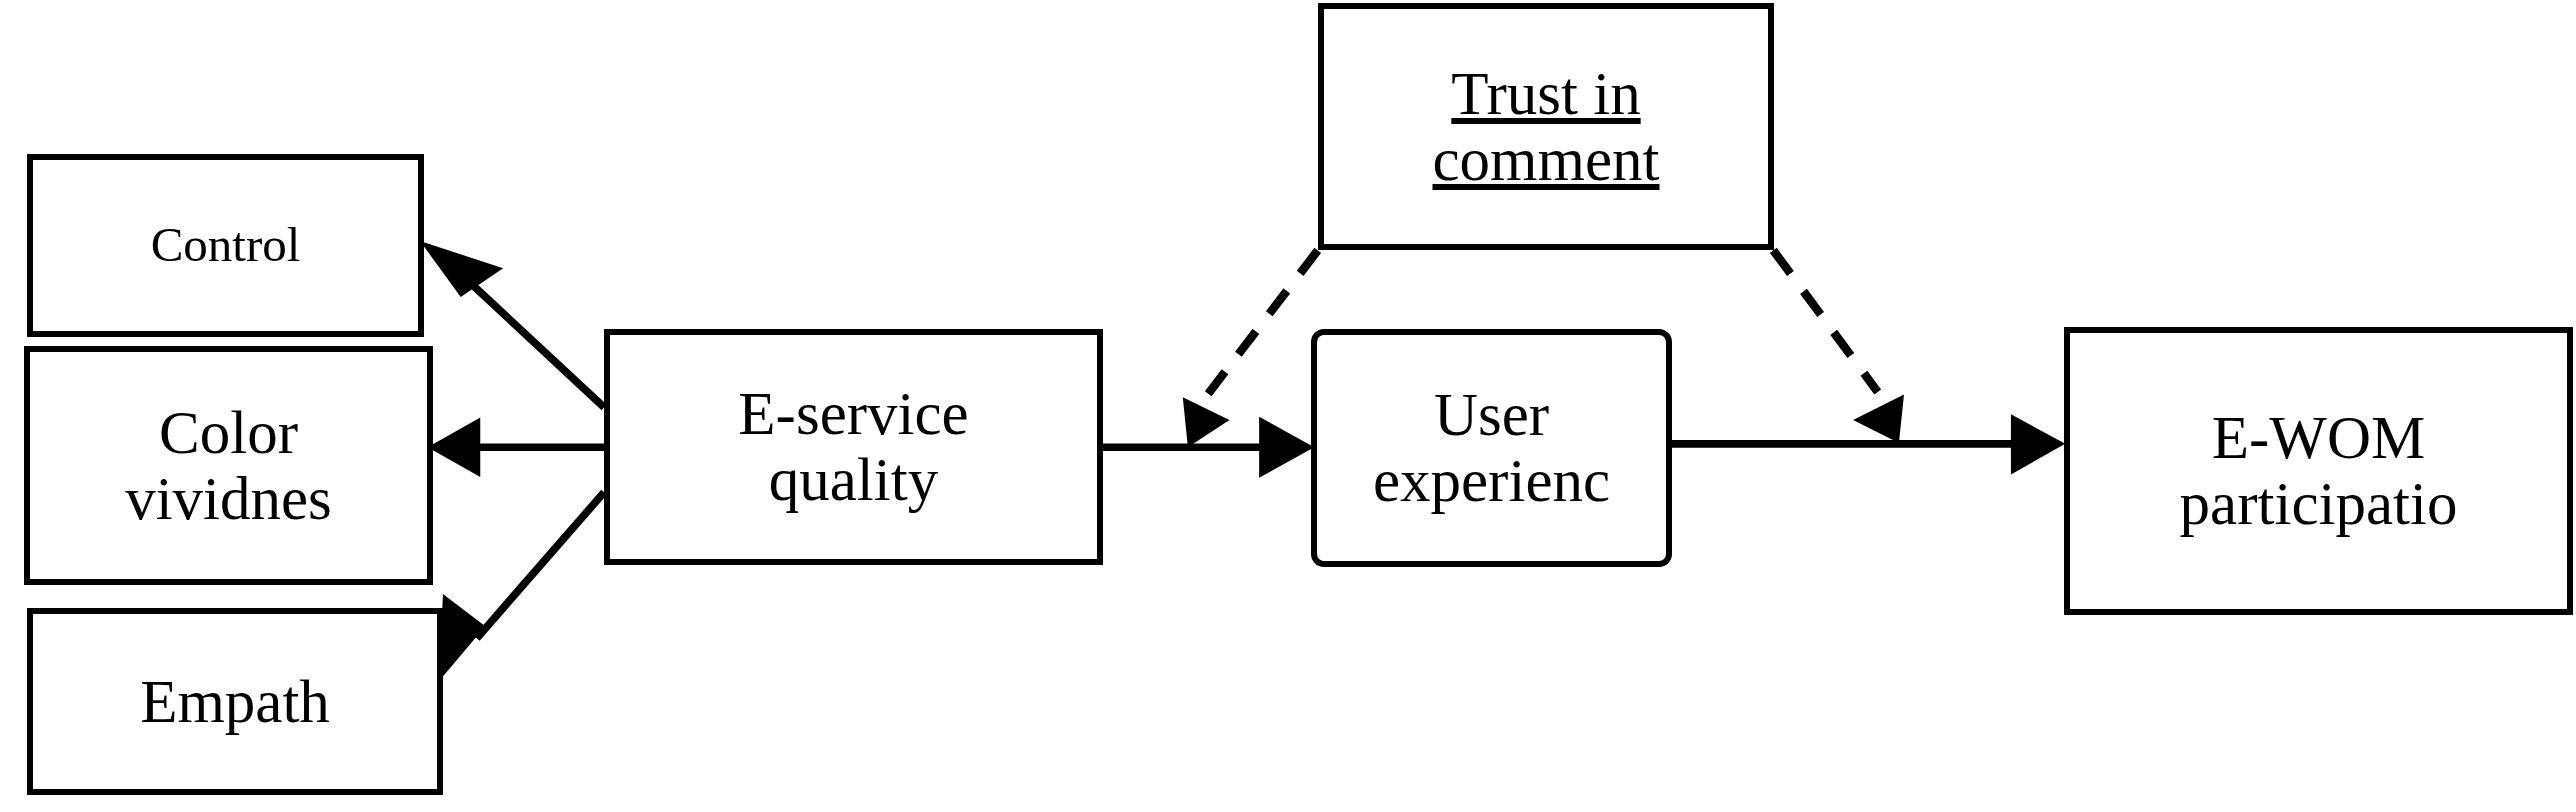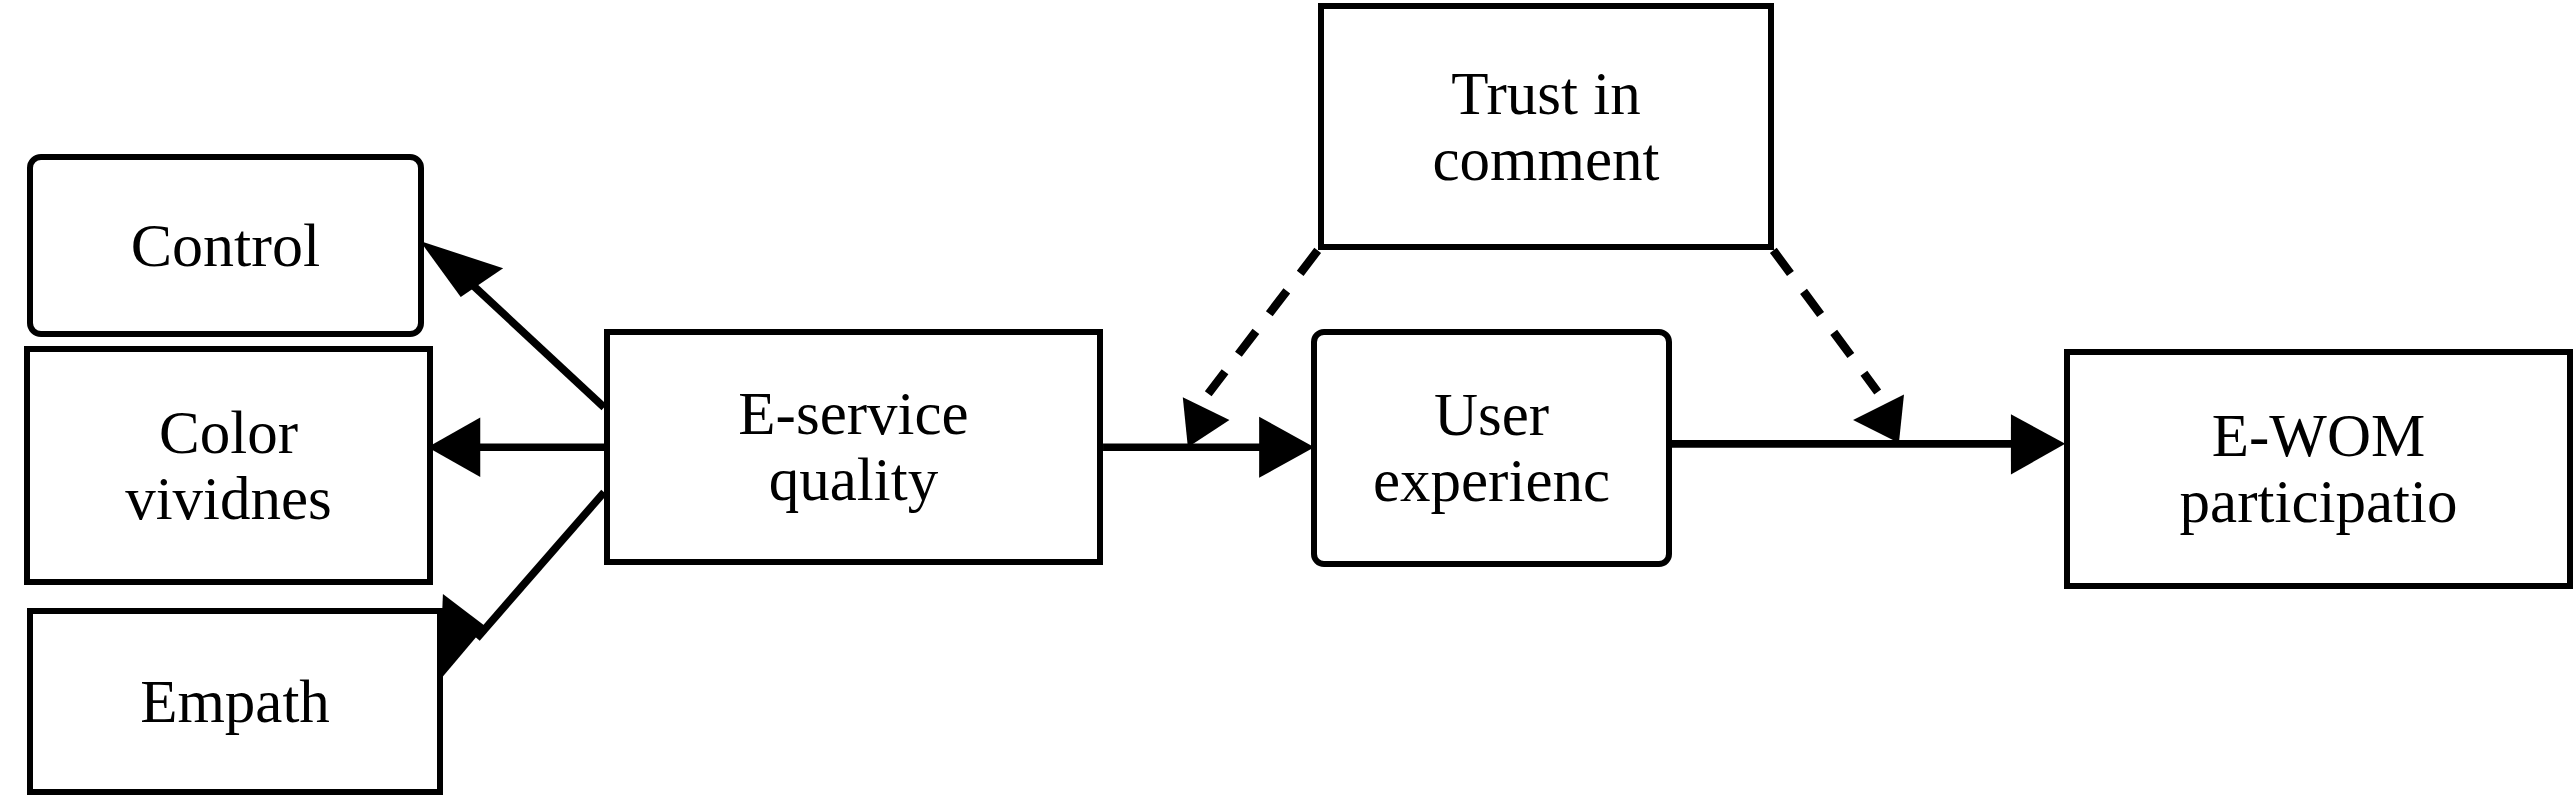--- a/index.html
+++ b/index.html
@@ -97,47 +97,47 @@
     </g>
 
     <g>
       <line class="edge-dashed" x1="2090" y1="295" x2="2213" y2="462"></line>
       <polygon class="arrowhead" points="2240"></polygon>
       <polygon class="arrowhead" points="2238,522 2184,495 2244,465"></polygon>
     </g>
 
   </svg>
 
-  <div class="node" style="left:27px; top:154px; width:397px; height:183px; font-size:62px;border-radius:14px;">
+  <div class="node" style="left:27px; top:154px; width:397px; height:183px; font-size:49px;">
     <span class="label">Control</span>
   </div>
 
   <div class="node" style="left:24px; top:346px; width:409px; height:239px; font-size:61px;align-items:center;">
     <span class="label">Color
 vividnes</span>
   </div>
 
   <div class="node" style="left:27px; top:608px; width:416px; height:187px; font-size:61px;">
     <span class="label">Empath</span>
   </div>
 
   <div class="node" style="left:604px; top:329px; width:499px; height:236px; font-size:61px;">
     <span class="label">E-service
 quality</span>
   </div>
 
-  <div class="node" style="left:1318px; top:3.4px; width:456px; height:247px; font-size:61px; border-top-width:6px;">
+  <div class="node" style="left:1318px; top:3.4px; width:456px; height:247px; font-size:61px; border-top-width:6px;text-decoration:underline;">
     <span class="label">Trust in
 comment</span>
   </div>
 
   <div class="node" style="left:1311px; top:329px; width:361px; height:238px; font-size:61px;border-radius:13px;">
     <span class="label">User
 experienc</span>
   </div>
 
-  <div class="node" style="left:2064px; top:327px; width:509px; height:240px; font-size:61px;margin-top:22px;">
+  <div class="node" style="left:2064px; top:327px; width:509px; height:288px; font-size:61px;">
     <span class="label">E-WOM
 participatio</span>
   </div>
 
 </div>
 
 
 </body></html>

